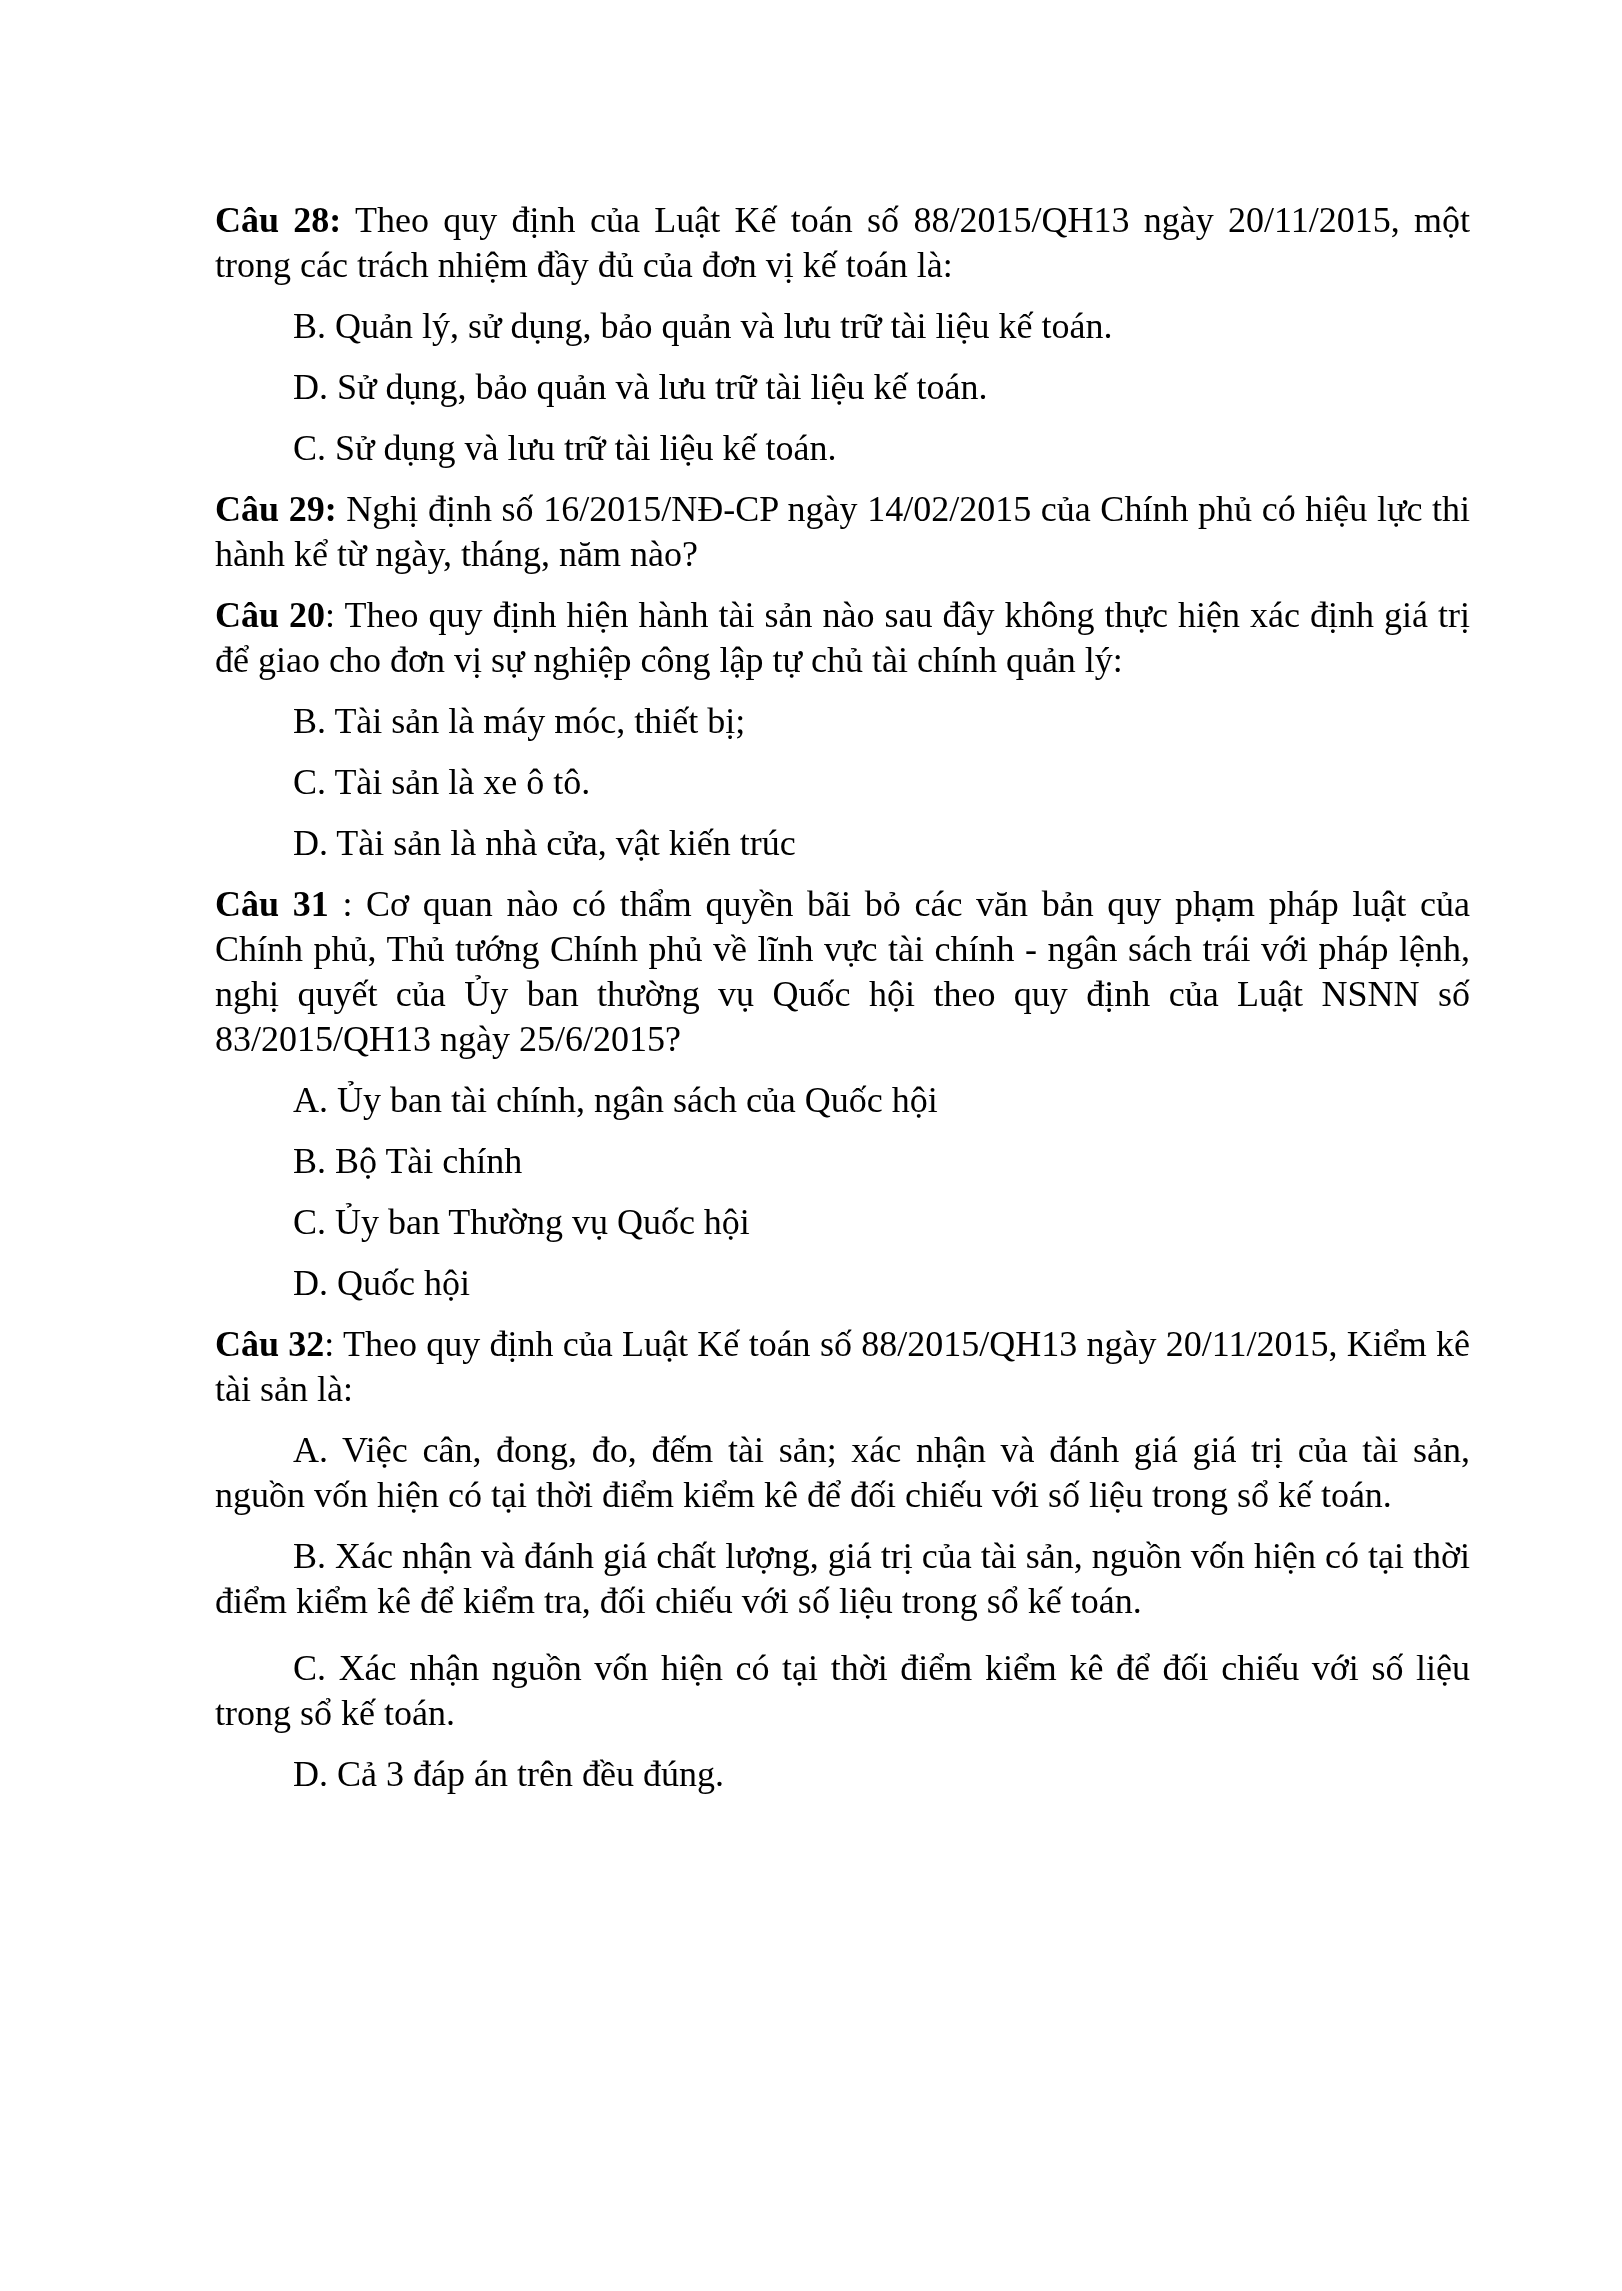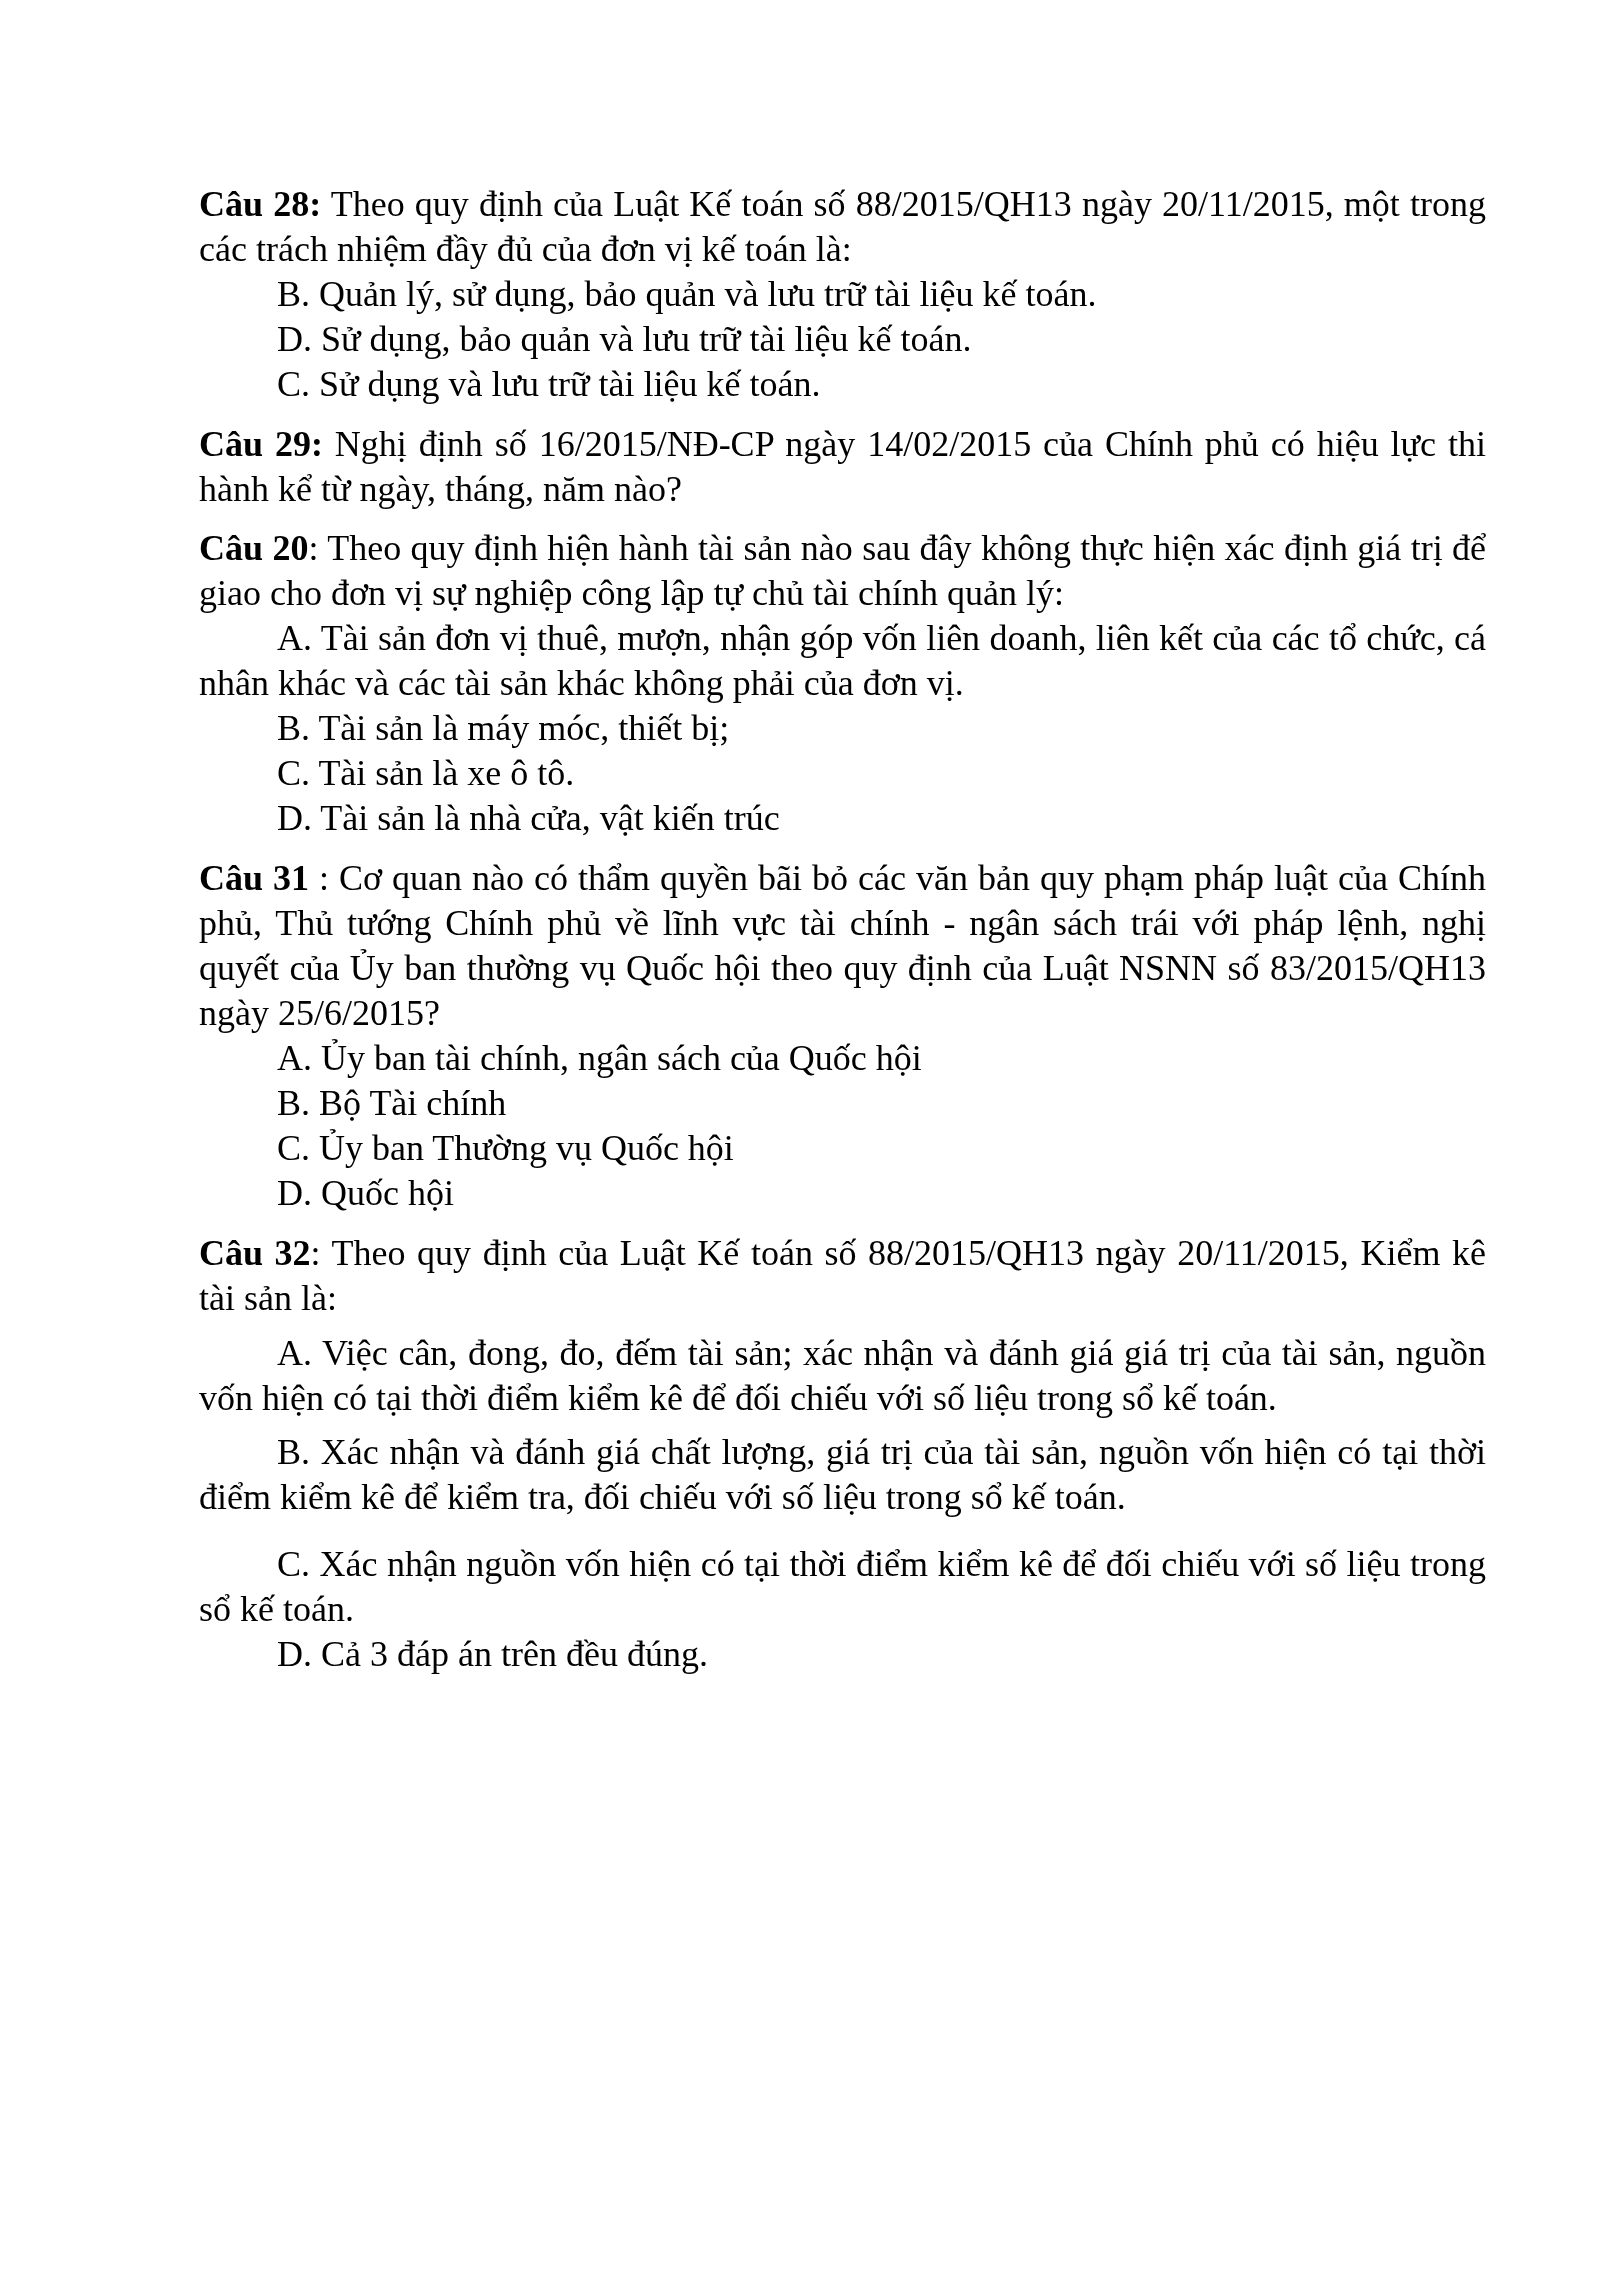--- a/index.html
+++ b/index.html
@@ -15,21 +15,21 @@
   }
   .content {
     position: absolute;
     left: 199px;
     top: 182px;
     width: 1287px;
     font-size: 36px;
     line-height: 45px;
     text-align: justify;
   }
-  p { margin: 0; padding: 0; }
+  p { margin: 16px; padding: 0; }
   .qblock { margin-top: 14.7px; }
   .qblock:first-child { margin-top: 0; }
   .qlabel { font-weight: bold; }
   .opt { text-indent: 78px; }
   .opt-deep { text-indent: 102px; }
   .mt-s { margin-top: 9.8px; }
   .mt-m { margin-top: 15.7px; }
   .mt-l { margin-top: 21.6px; }
   .ans {
     text-decoration-thickness: 2.9px;
@@ -52,21 +52,20 @@
       </div>
     </div>
 
     <div class="qblock">
       <p class="q"><b class="qlabel">Câu 29:</b><span> </span><span>Nghị định số 16/2015/NĐ-CP ngày 14/02/2015 của Chính phủ có hiệu lực thi hành kể từ ngày, tháng, năm nào?</span></p>
     </div>
 
     <div class="qblock">
       <p class="q"><b class="qlabel">Câu 20</b><span>: </span><span>Theo quy định hiện hành tài sản nào sau đây không thực hiện xác định giá trị để giao cho đơn vị sự nghiệp công lập tự chủ tài chính quản lý:</span></p>
       <div class="opts">
-        <p class="opt"><span>A.</span> <span class="ans">Tài sản đơn vị thuê, mượn, nhận góp vốn liên doanh, liên kết của các tổ chức, cá nhân khác và các tài sản khác không phải của đơn vị.</span></p>
         <p class="opt"><span>B.</span> <span>Tài sản là máy móc, thiết bị;</span></p>
         <p class="opt"><span>C.</span> <span>Tài sản là xe ô tô.</span></p>
         <p class="opt"><span>D.</span> <span>Tài sản là nhà cửa, vật kiến trúc</span></p>
       </div>
     </div>
 
     <div class="qblock">
       <p class="q"><b class="qlabel">Câu 31</b><span> : </span><span>Cơ quan nào có thẩm quyền bãi bỏ các văn bản quy phạm pháp luật của Chính phủ, Thủ tướng Chính phủ về lĩnh vực tài chính - ngân sách trái với pháp lệnh, nghị quyết của Ủy ban thường vụ Quốc hội theo quy định của Luật NSNN số 83/2015/QH13 ngày 25/6/2015?</span></p>
       <div class="opts">
         <p class="opt"><span>A.</span> <span>Ủy ban tài chính, ngân sách của Quốc hội</span></p>

